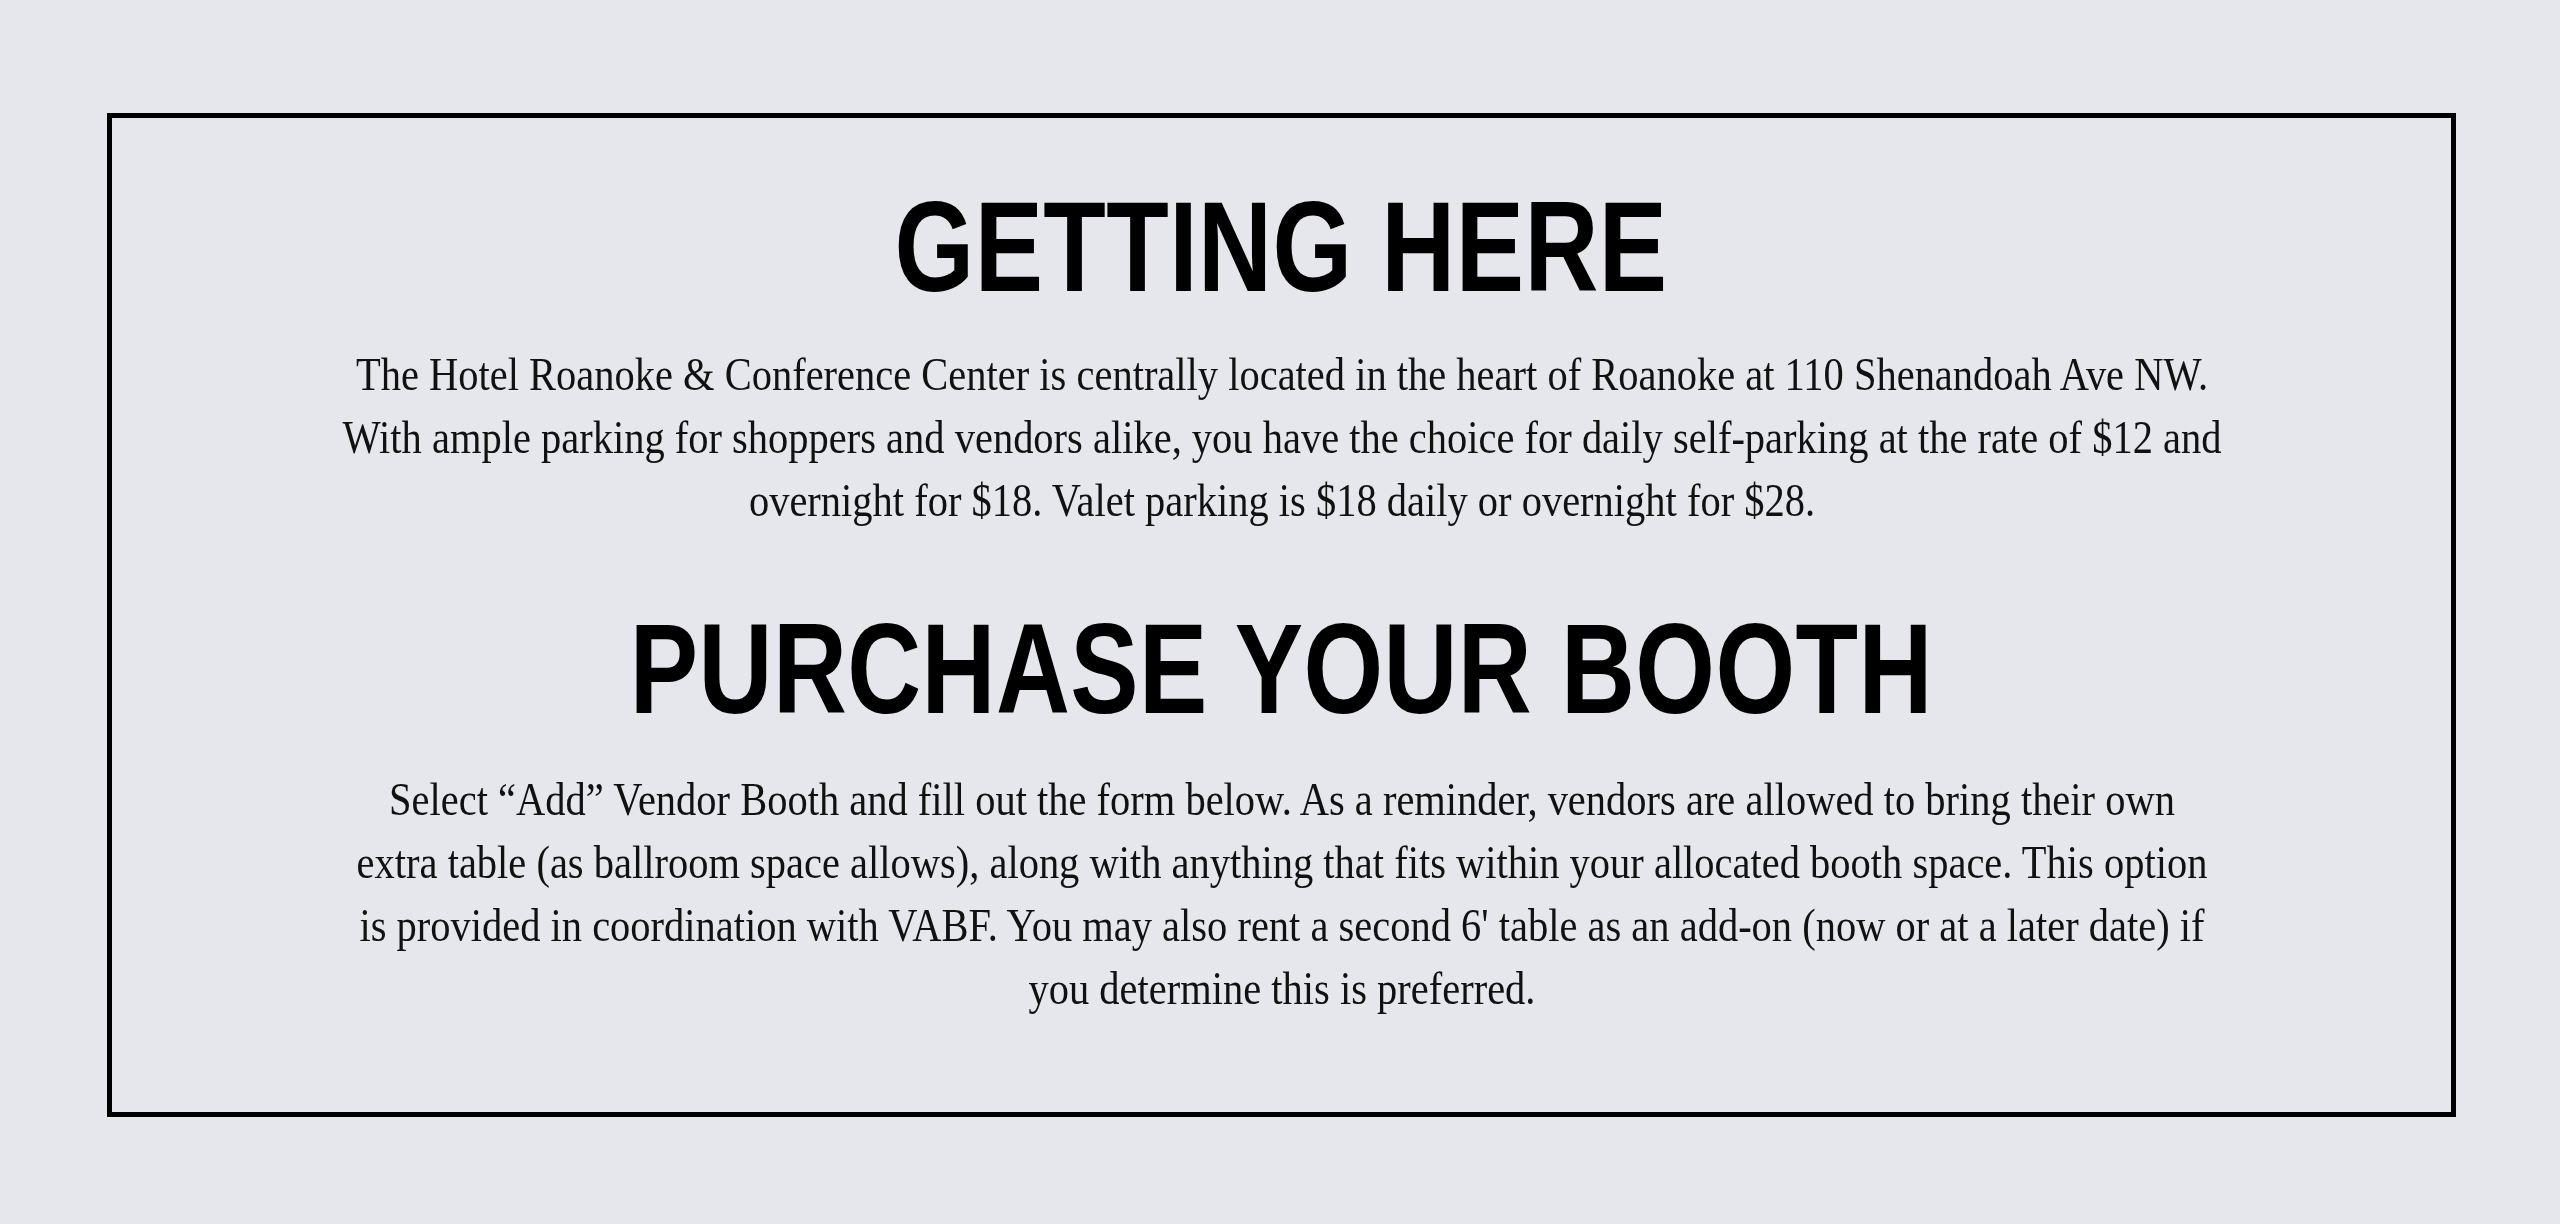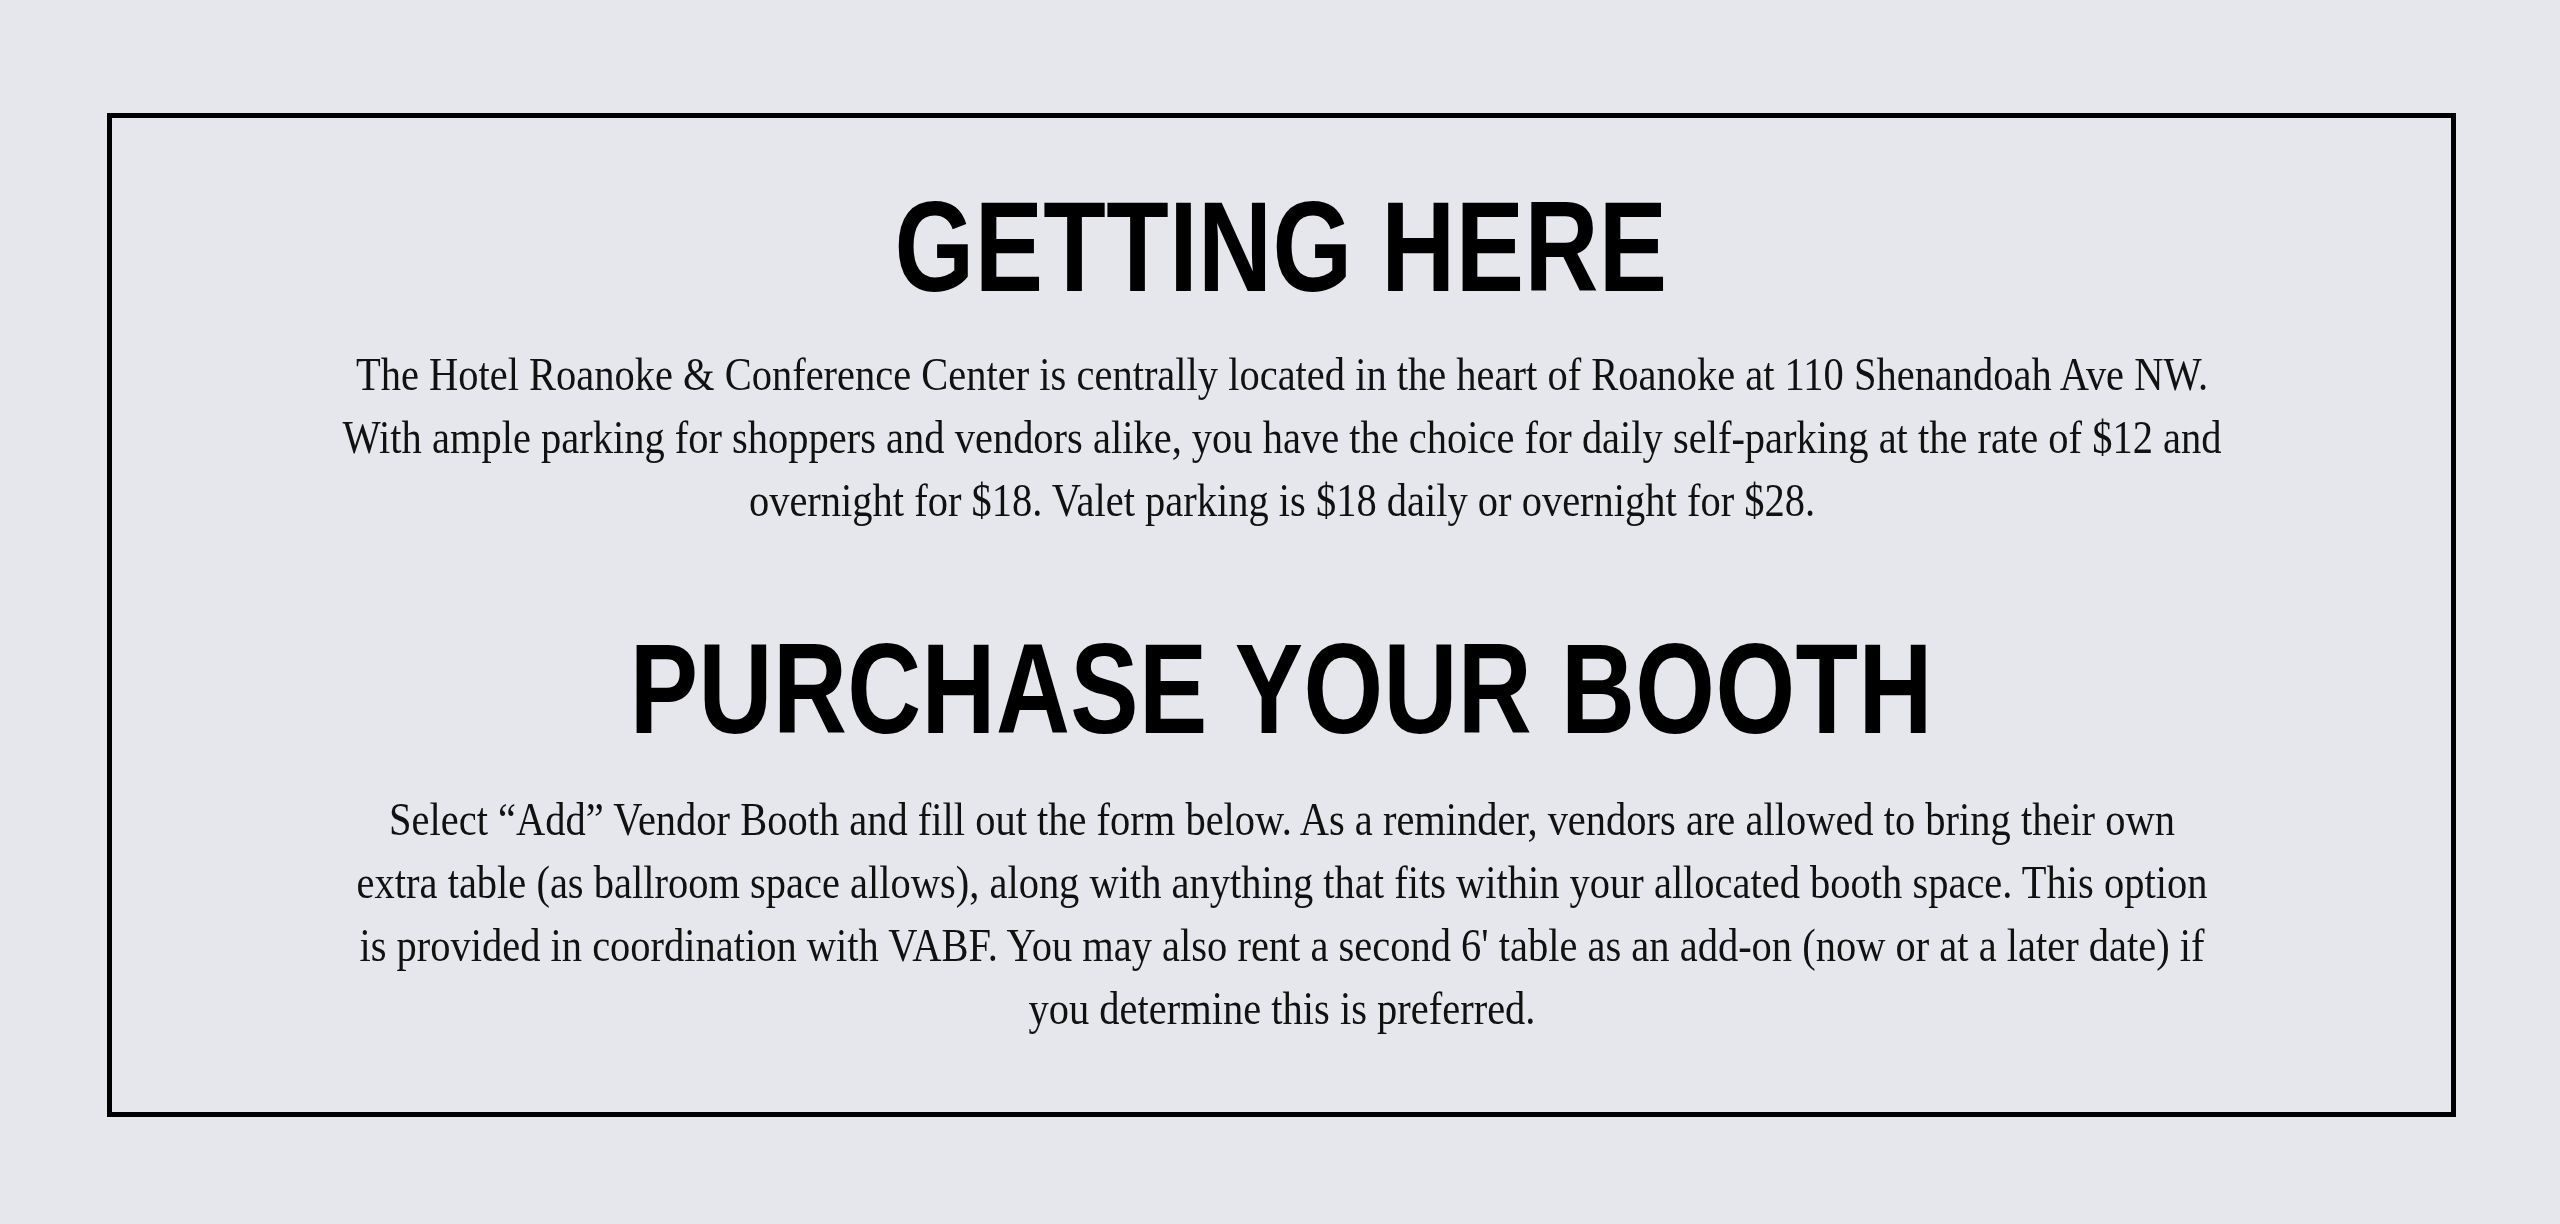--- a/index.html
+++ b/index.html
@@ -71,21 +71,21 @@
   }
 
   #section-getting-here {
     margin-top: 64px;
   }
   #section-getting-here .section-body {
     margin-top: 30px;
   }
 
   #section-purchase-booth {
-    margin-top: 92px;
+    margin-top: 72px;
   }
   #section-purchase-booth .section-body {
     margin-top: 34px;
     max-width: 2120px;
   }
 </style>
 </head>
 <body>
 
 <div class="page">

